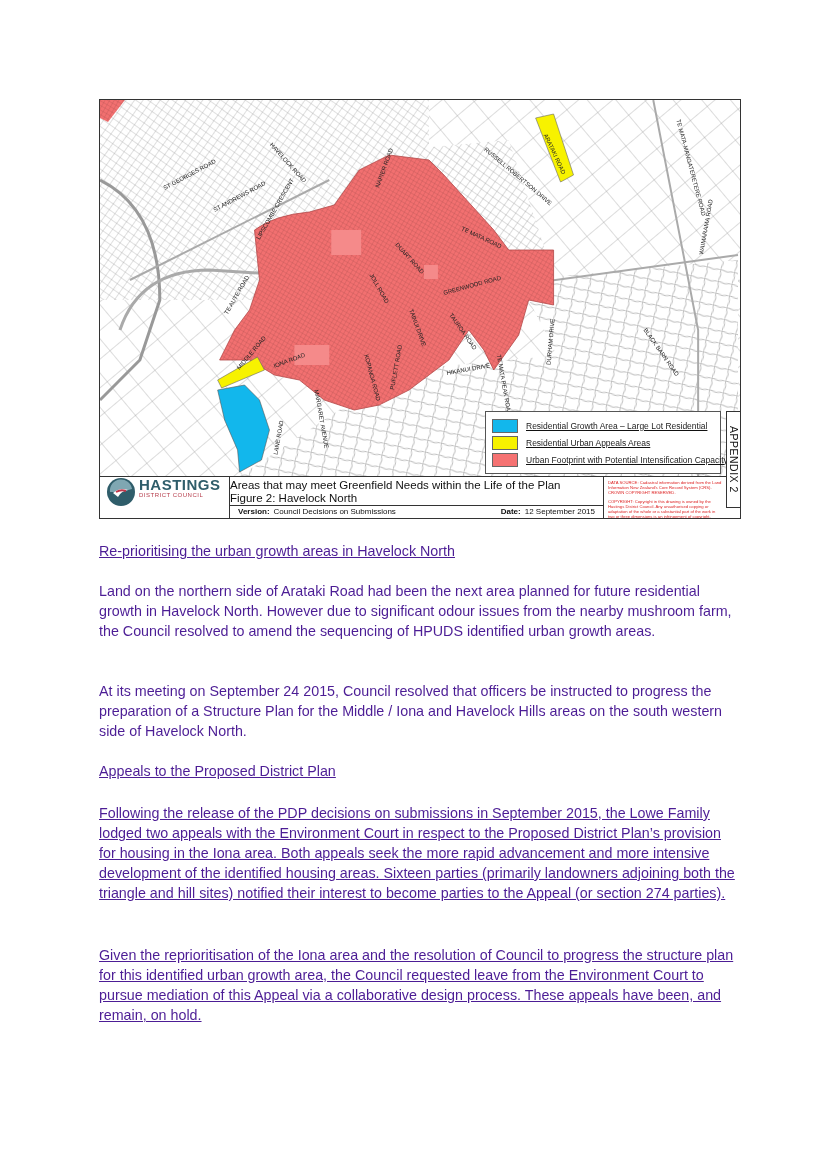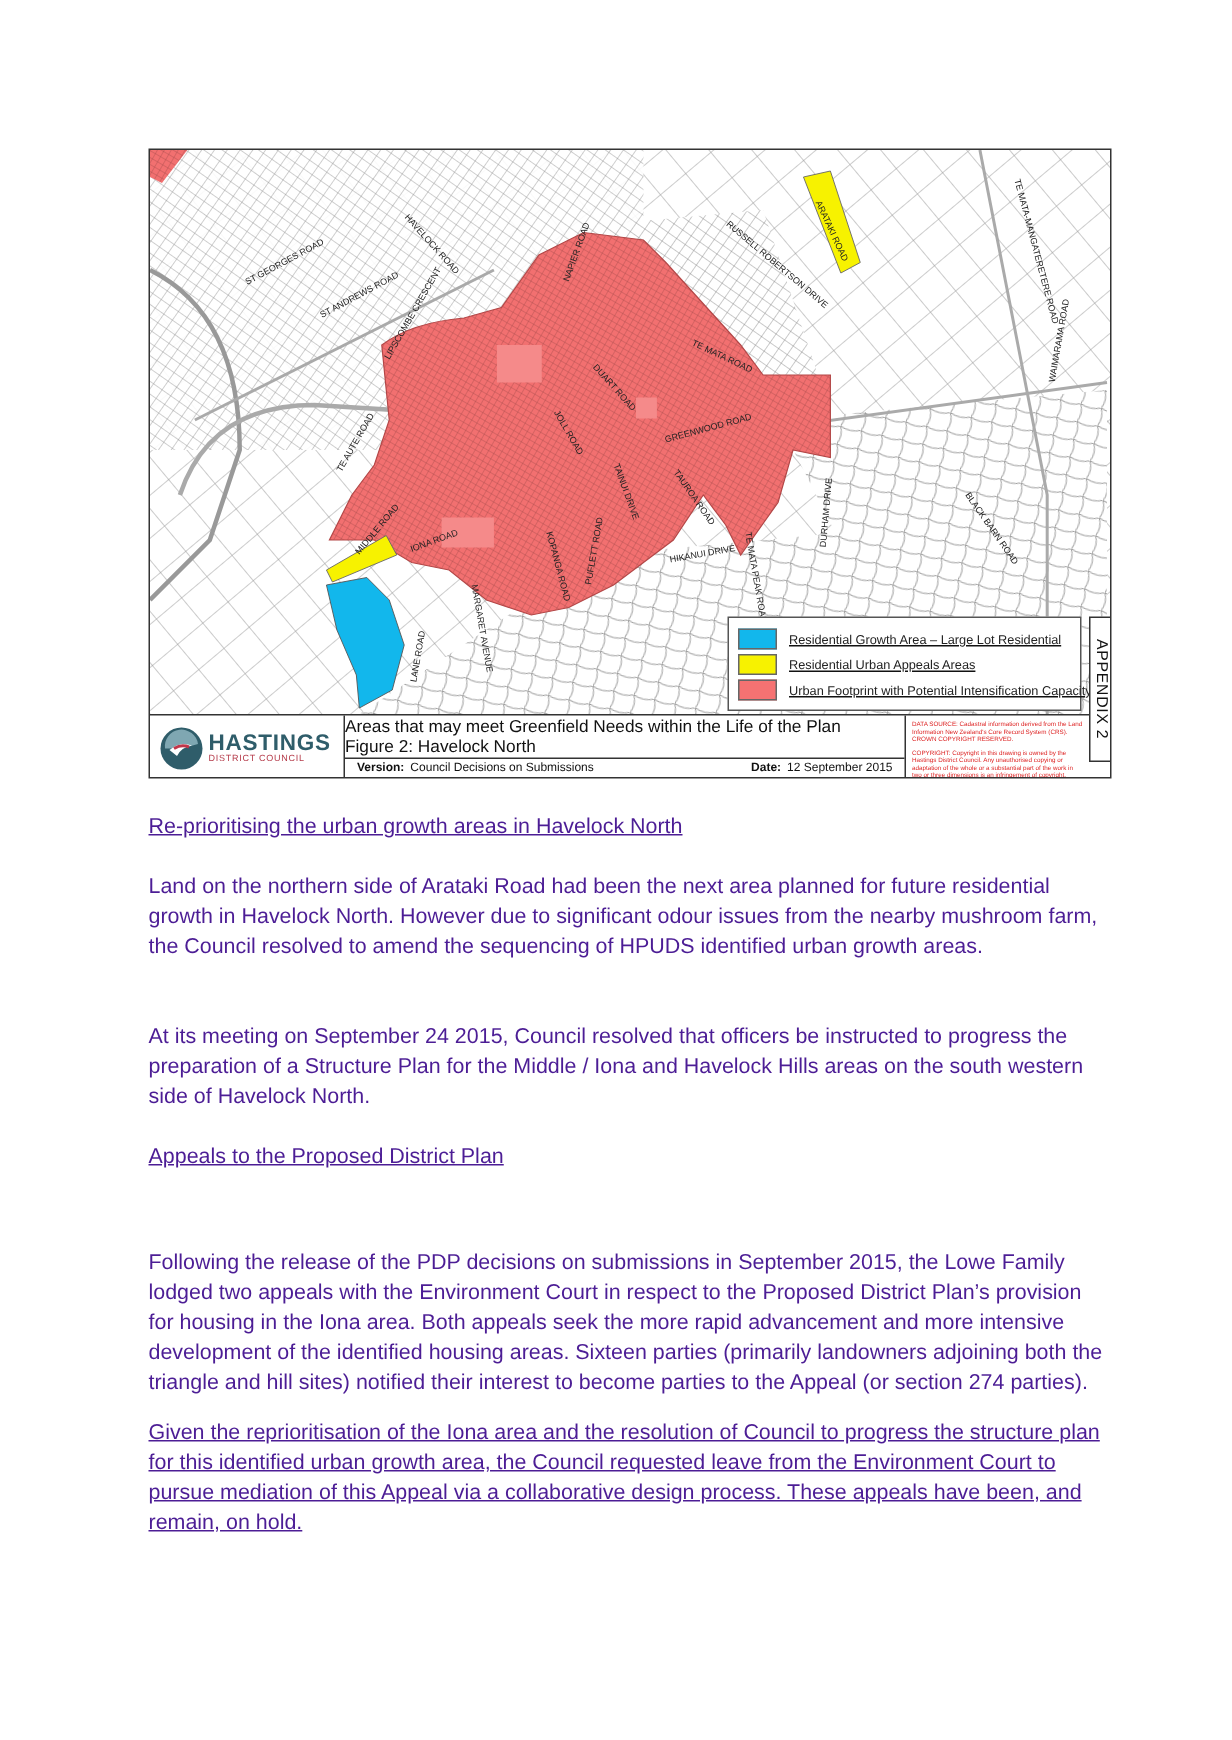--- a/index.html
+++ b/index.html
@@ -18,42 +18,42 @@
   .legend-swatch { width: 24px; height: 12px; border: 1px solid #666; margin-right: 8px; flex: none; }
   .legend-label { font-size: 8.5px; color: #222; white-space: nowrap; }
 
   .appendix { position: absolute; left: 626px; top: 311px; width: 16px; height: 97px;
               border: 1px solid #333; background: #fff; box-sizing: border-box;
               display: flex; align-items: center; justify-content: center; }
   .appendix span { writing-mode: vertical-rl; font-size: 10.5px; letter-spacing: 0.5px; color: #111; }
 
   .title-block { position: absolute; left: 0; top: 376px; width: 626px; height: 44px;
                  border-top: 1.5px solid #333; box-sizing: border-box; display: flex; }
-  .tb-logo { width: 130px; border-right: 1px solid #333; display: flex; align-items: center; padding-left: 6px; box-sizing: border-box; }
+  .tb-logo { width: 130px; border-right: 1px solid #333; display: flex; padding-left: 6px; box-sizing: border-box; }
   .tb-logo .logo-mark { width: 30px; height: 30px; flex: none; }
   .tb-logo .logo-text { margin-left: 3px; }
   .tb-logo .logo-name { font-size: 15px; font-weight: bold; color: #2f5d6a; letter-spacing: 0.5px; line-height: 15px; }
   .tb-logo .logo-sub { font-size: 6px; color: #b53b4a; letter-spacing: 0.5px; }
   .tb-main { width: 373px; border-right: 1px solid #333; display: flex; flex-direction: column; }
   .tb-title { flex: 1; text-align: left; font-size: 11.5px; line-height: 13px; padding-top: 2px; border-bottom: 1px solid #333; }
   .tb-meta { height: 13px; font-size: 8px; display: flex; justify-content: space-between; padding: 1px 8px 0 8px; }
   .tb-meta b { margin-right: 4px; }
   .tb-notes { flex: 1; padding: 3px 4px; font-size: 4.2px; line-height: 5px; color: #d22; }
   .tb-notes p { margin: 0 0 4px 0; }
 
   
   .doc-text { position: absolute; left: 99px; width: 640px; font-size: 14.3px; line-height: 20px; color: #4c1d95;
               font-family: "Liberation Sans", sans-serif; }
   .heading { text-decoration: underline; }
   .para { white-space: normal; }
   #h1 { top: 541px; }
   #p1 { top: 581px; }
   #p2 { top: 681px; }
   #h2 { top: 761px; }
-  #p3 { top: 832px; }
+  #p3 { top: 803px; text-decoration: underline; }
   #p4 { top: 945px; text-decoration: underline; }
 </style>
 </head>
 <body>
 
 <div class="figure">
   <div class="map">
     <svg viewBox="0 0 642 376" preserveAspectRatio="none">
       <defs>
         <pattern id="parcels" width="7" height="7" patternUnits="userSpaceOnUse" patternTransform="rotate(35)">

